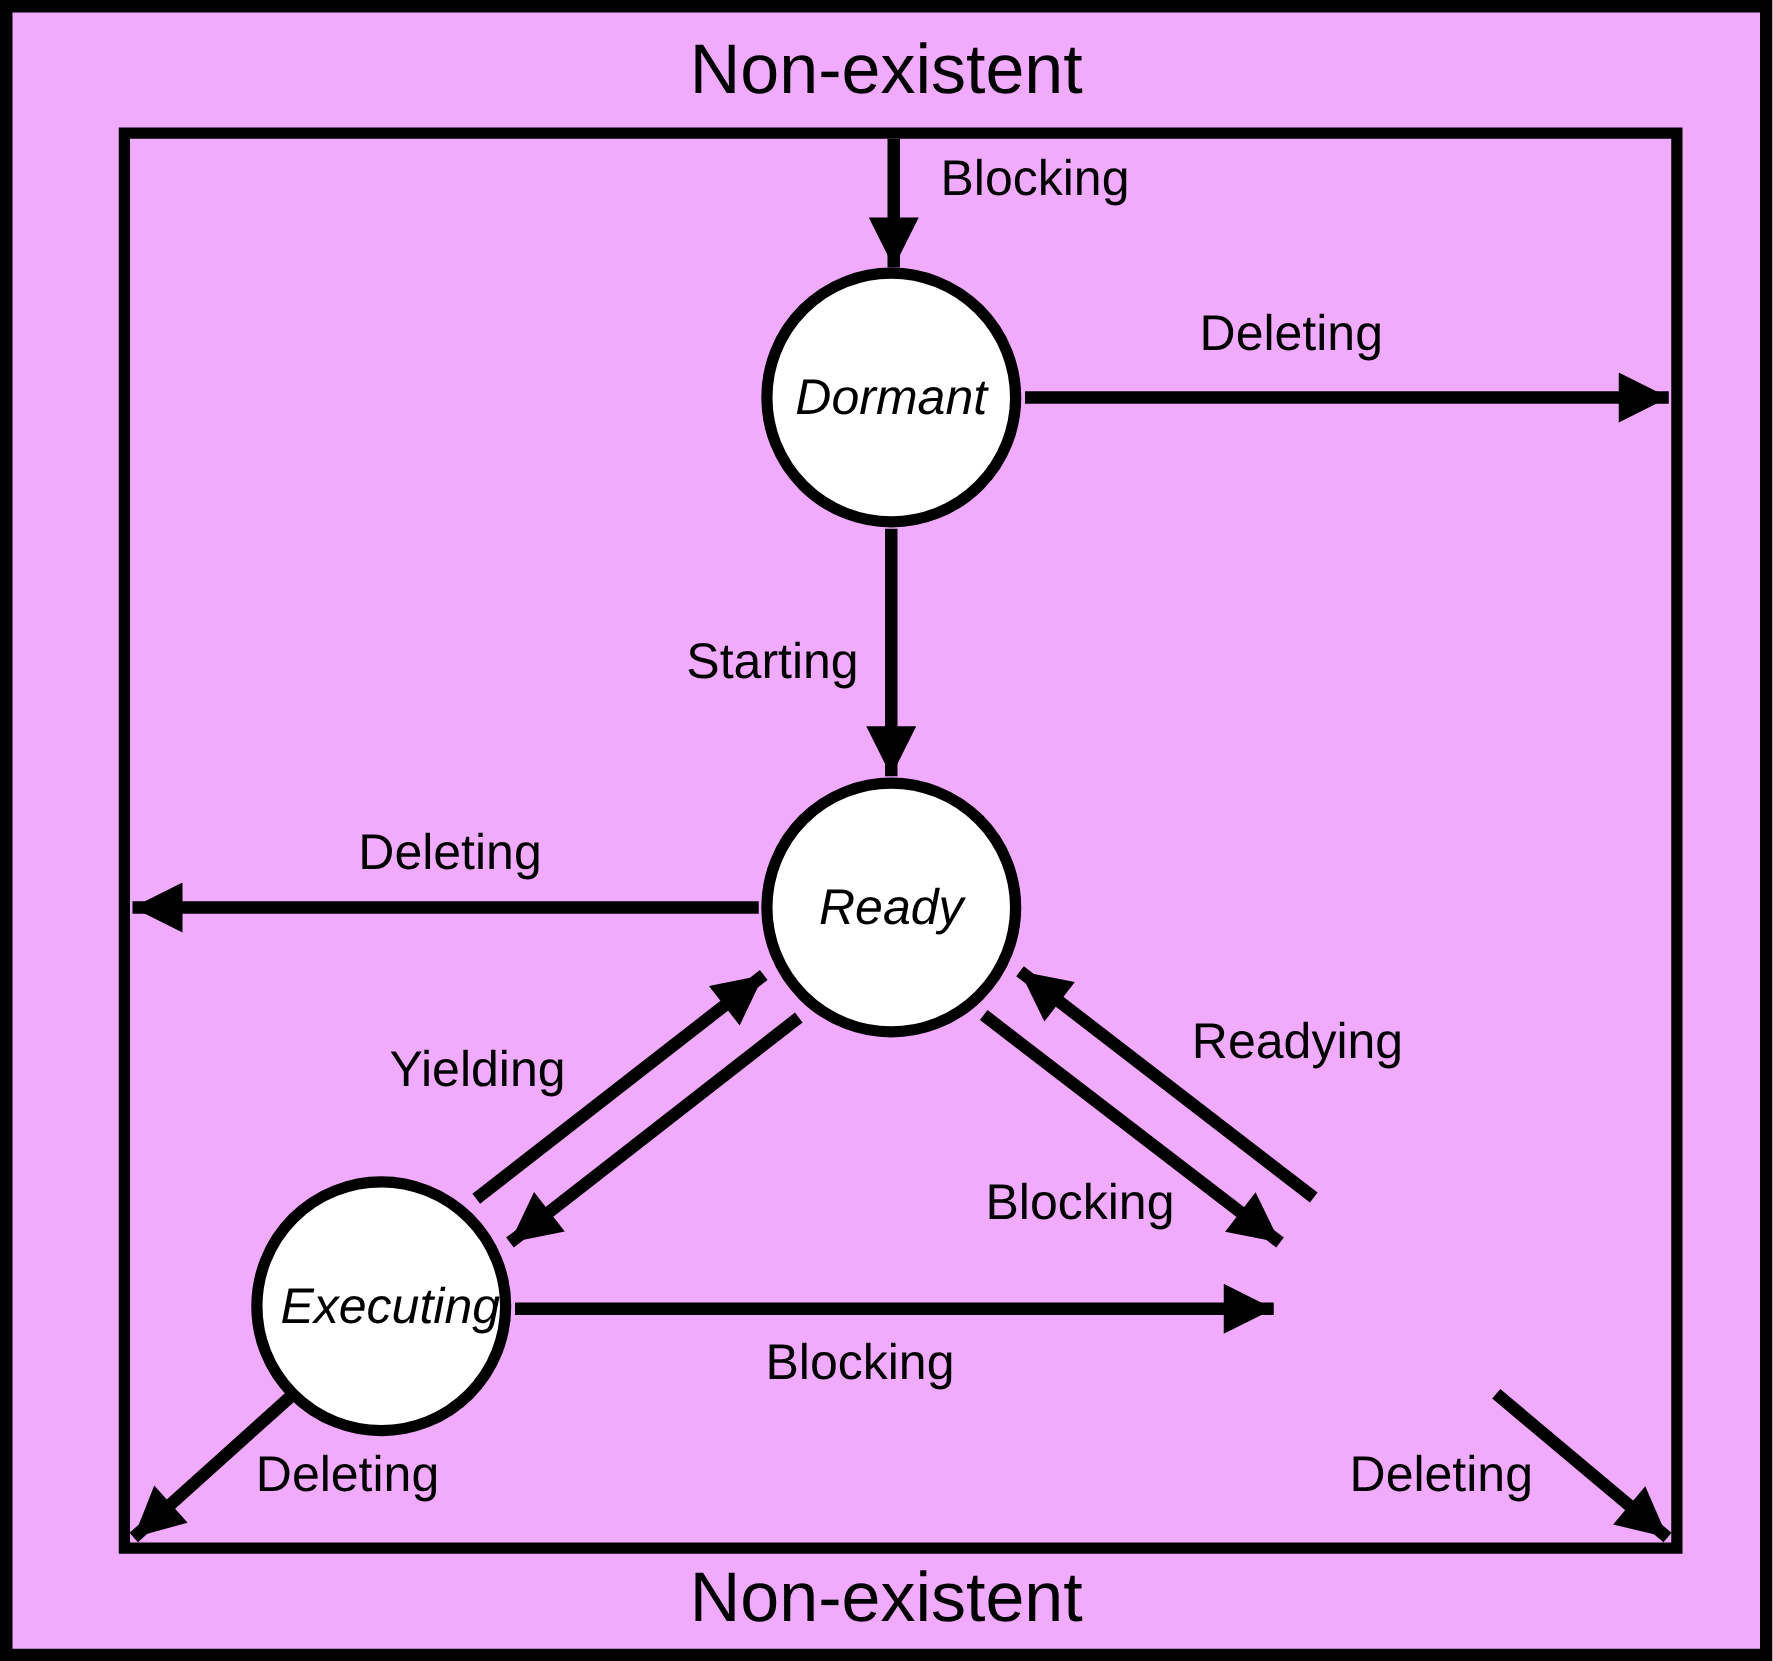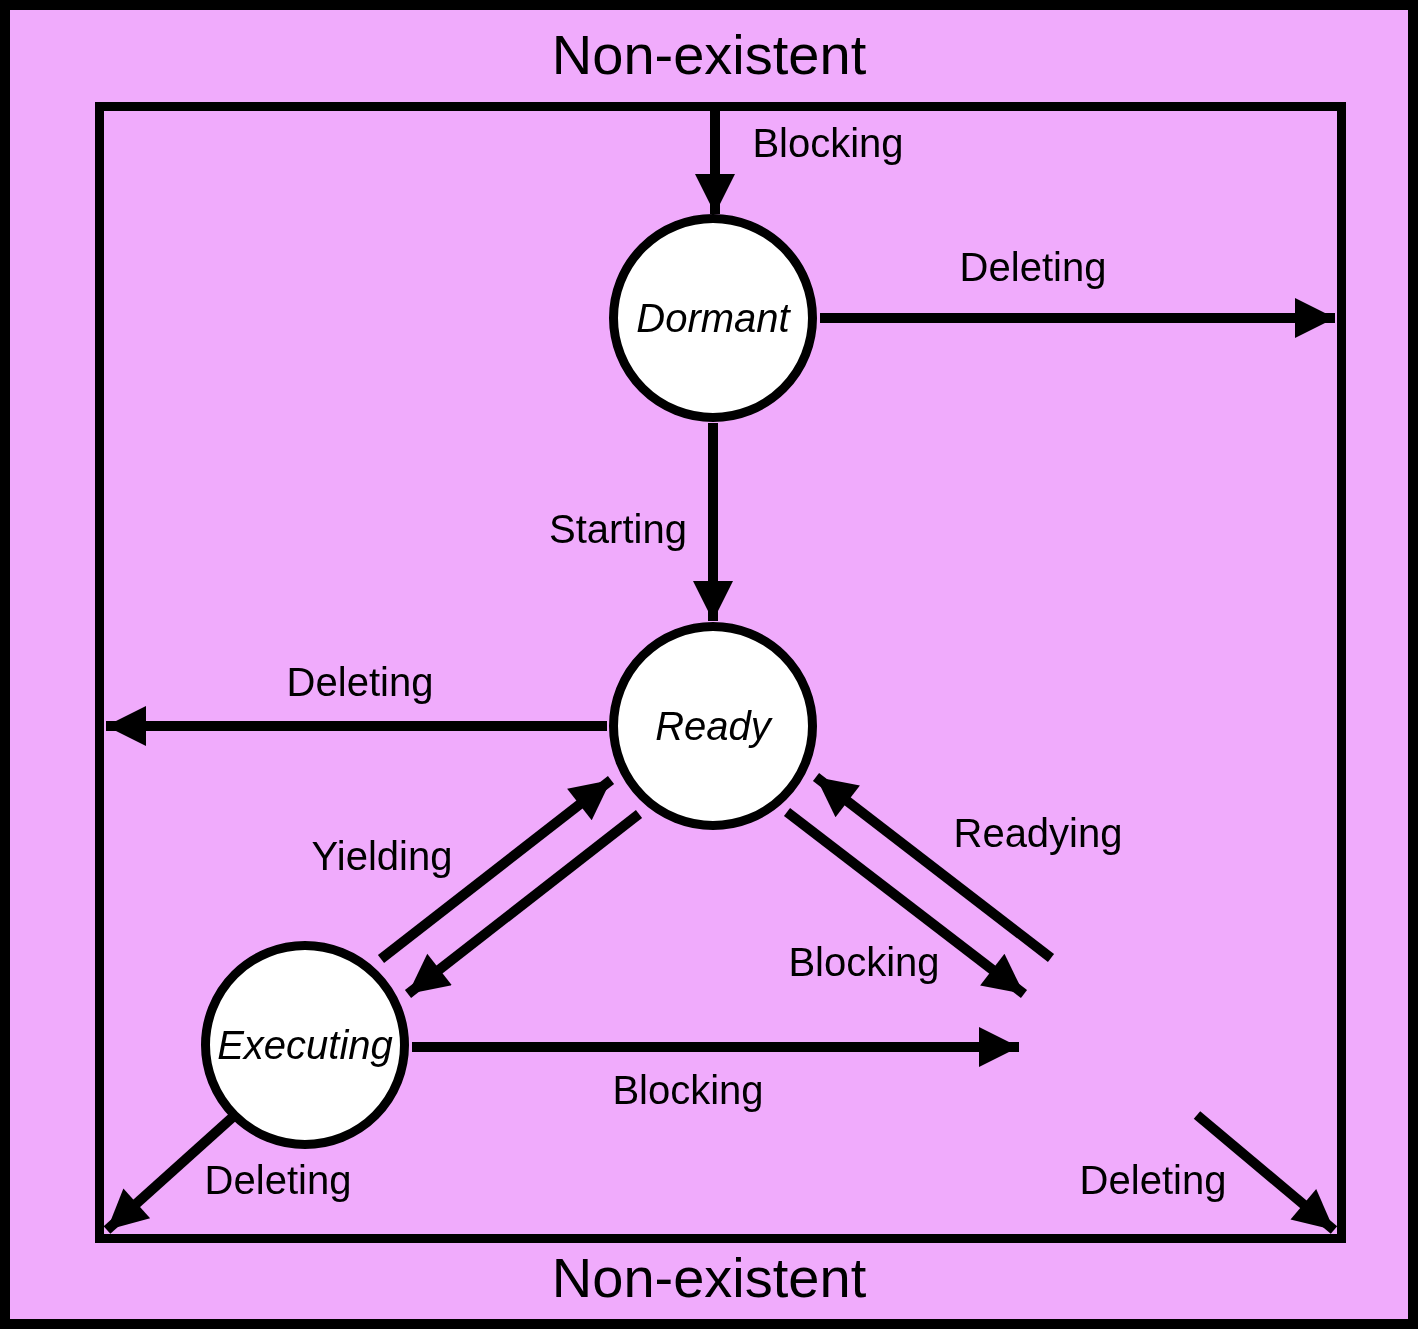--- a/index.html
+++ b/index.html
@@ -61,21 +61,21 @@
     font-style: italic;
   }
   .state-circle .state-label {
     font-size: 40px;
     line-height: 1;
     white-space: nowrap;
     color: #000000;
   }
   .state-dormant   { left: 599px; top: 204px; }
   .state-ready     { left: 599px; top: 612px; }
-  .state-executing { left: 191px; top: 931px; }
+  .state-executing { left: 191px; top: 931px; justify-content: flex-end; }
   .state-blocked   { left: 1013px; top: 931px; }
   .transition-label {
     position: absolute;
     transform: translate(-50%, -50%);
     font-size: 40px;
     line-height: 1;
     white-space: nowrap;
     color: #000000;
   }
   .tl-creating            { left: 818px;  top: 133px; }

